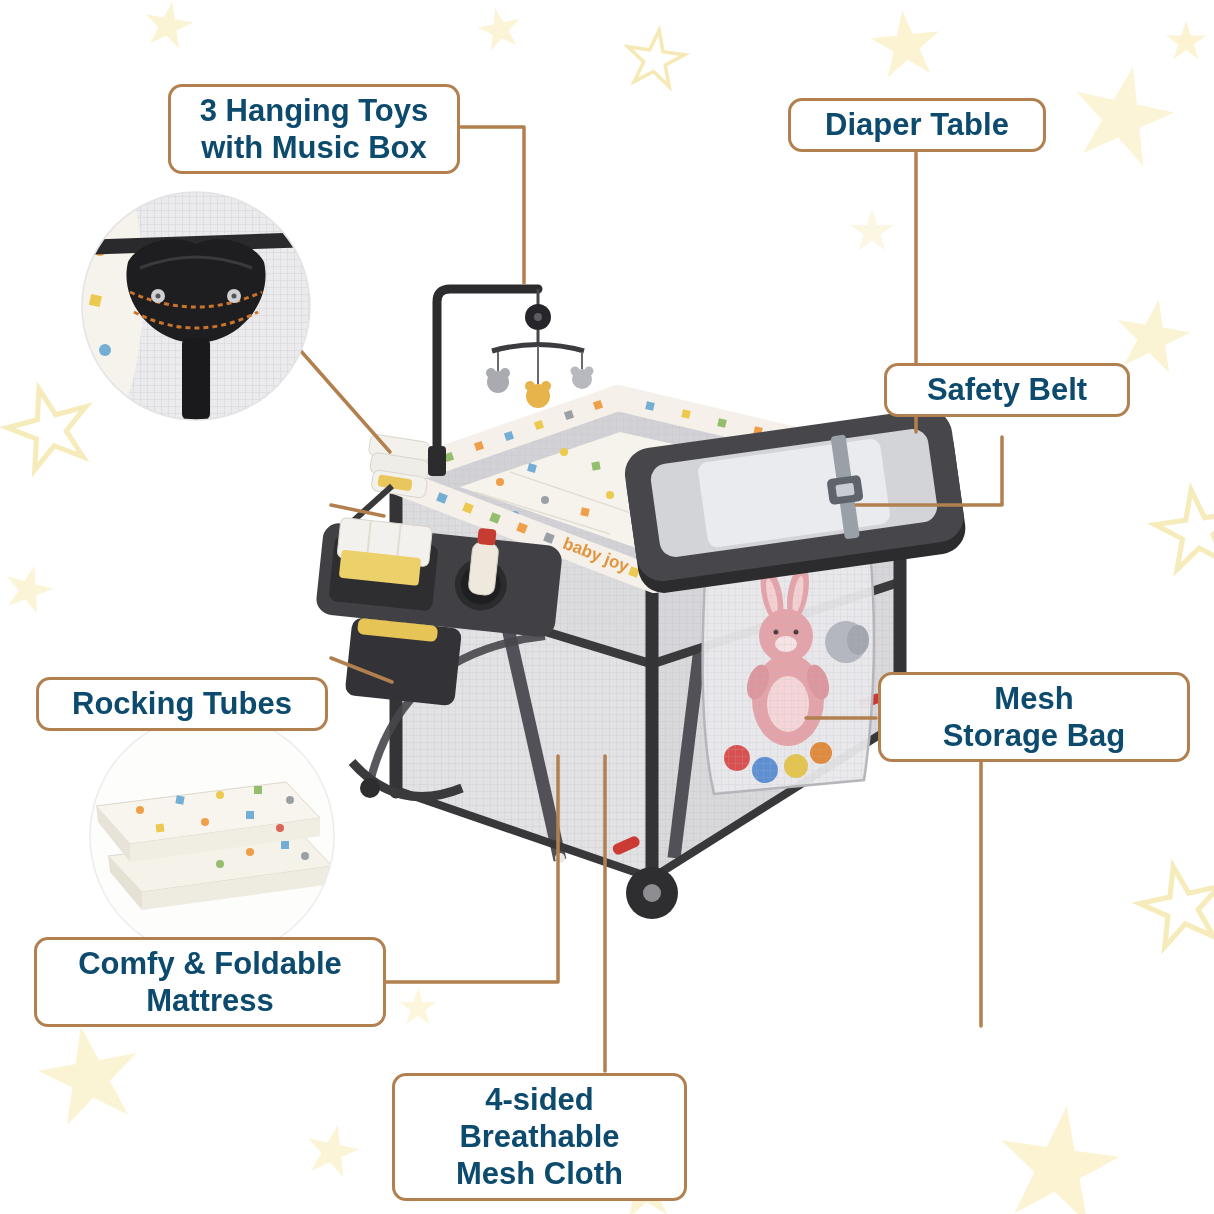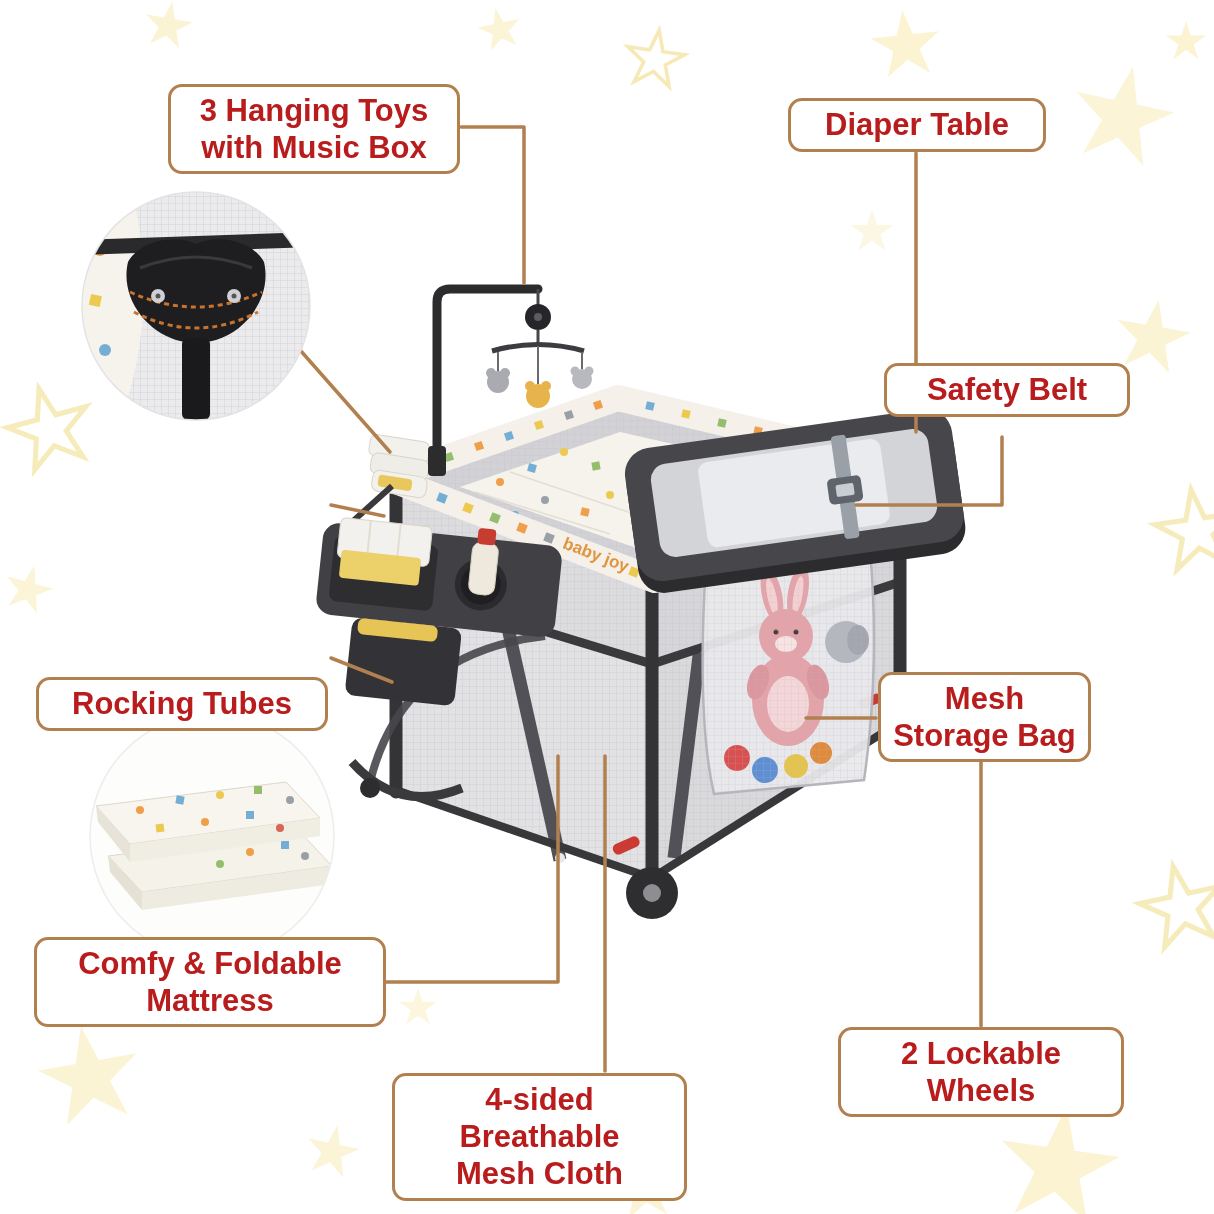--- a/index.html
+++ b/index.html
@@ -5,21 +5,21 @@
   html,body{margin:0;padding:0;}
   body{
     width:1214px;height:1214px;position:relative;overflow:hidden;
     background:#ffffff;font-family:"Liberation Sans",sans-serif;
   }
   .stage{position:absolute;inset:0;width:1214px;height:1214px;}
   svg.layer{position:absolute;left:0;top:0;z-index:1;}
   .callout{
     position:absolute;z-index:3;box-sizing:border-box;
     background:#ffffff;border:3px solid #B2804F;border-radius:14px;
-    color:#b91c1c;font-weight:700;font-size:31px;line-height:1.2;
+    color:#0c4a6e;font-weight:700;font-size:31px;line-height:1.2;
     display:flex;align-items:center;justify-content:center;text-align:center;
     padding:5px 10px;white-space:pre-line;min-height:54px;
   }
 </style>
 </head>
 <body>
 
 <div class="stage">
 
 <svg class="layer" width="1214" height="1214" viewBox="0 0 1214 1214" xmlns="http://www.w3.org/2000/svg">
@@ -291,22 +291,20 @@
     <circle cx="280" cy="828" r="4" fill="#d96555"></circle>
   </g>
   <circle cx="212" cy="836" r="122" fill="none" stroke="#ececec" stroke-width="1.5"></circle>
 </svg>
 
 <div class="callout" style="left:168px;top:84px;width:292px;">3 Hanging Toys
 with Music Box</div>
 <div class="callout" style="left:788px;top:98px;width:258px;">Diaper Table</div>
 <div class="callout" style="left:884px;top:363px;width:246px;">Safety Belt</div>
 <div class="callout" style="left:36px;top:630px;width:292px;margin-top:47px;">Rocking Tubes</div>
-<div class="callout" style="left:878px;top:672px;width:213px;">Mesh
+<div class="callout" style="left:878px;top:672px;width:312px;">Mesh
 Storage Bag</div>
 <div class="callout" style="left:34px;top:937px;width:352px;">Comfy &amp; Foldable
 Mattress</div>
 <div class="callout" style="left:392px;top:1073px;width:295px;">4-sided Breathable
 Mesh Cloth</div>
-<div class="callout" style="left:838px;top:1027px;width:286px;">2 Lockable
-Wheels</div>
 
 </div>
 
 </body></html>

